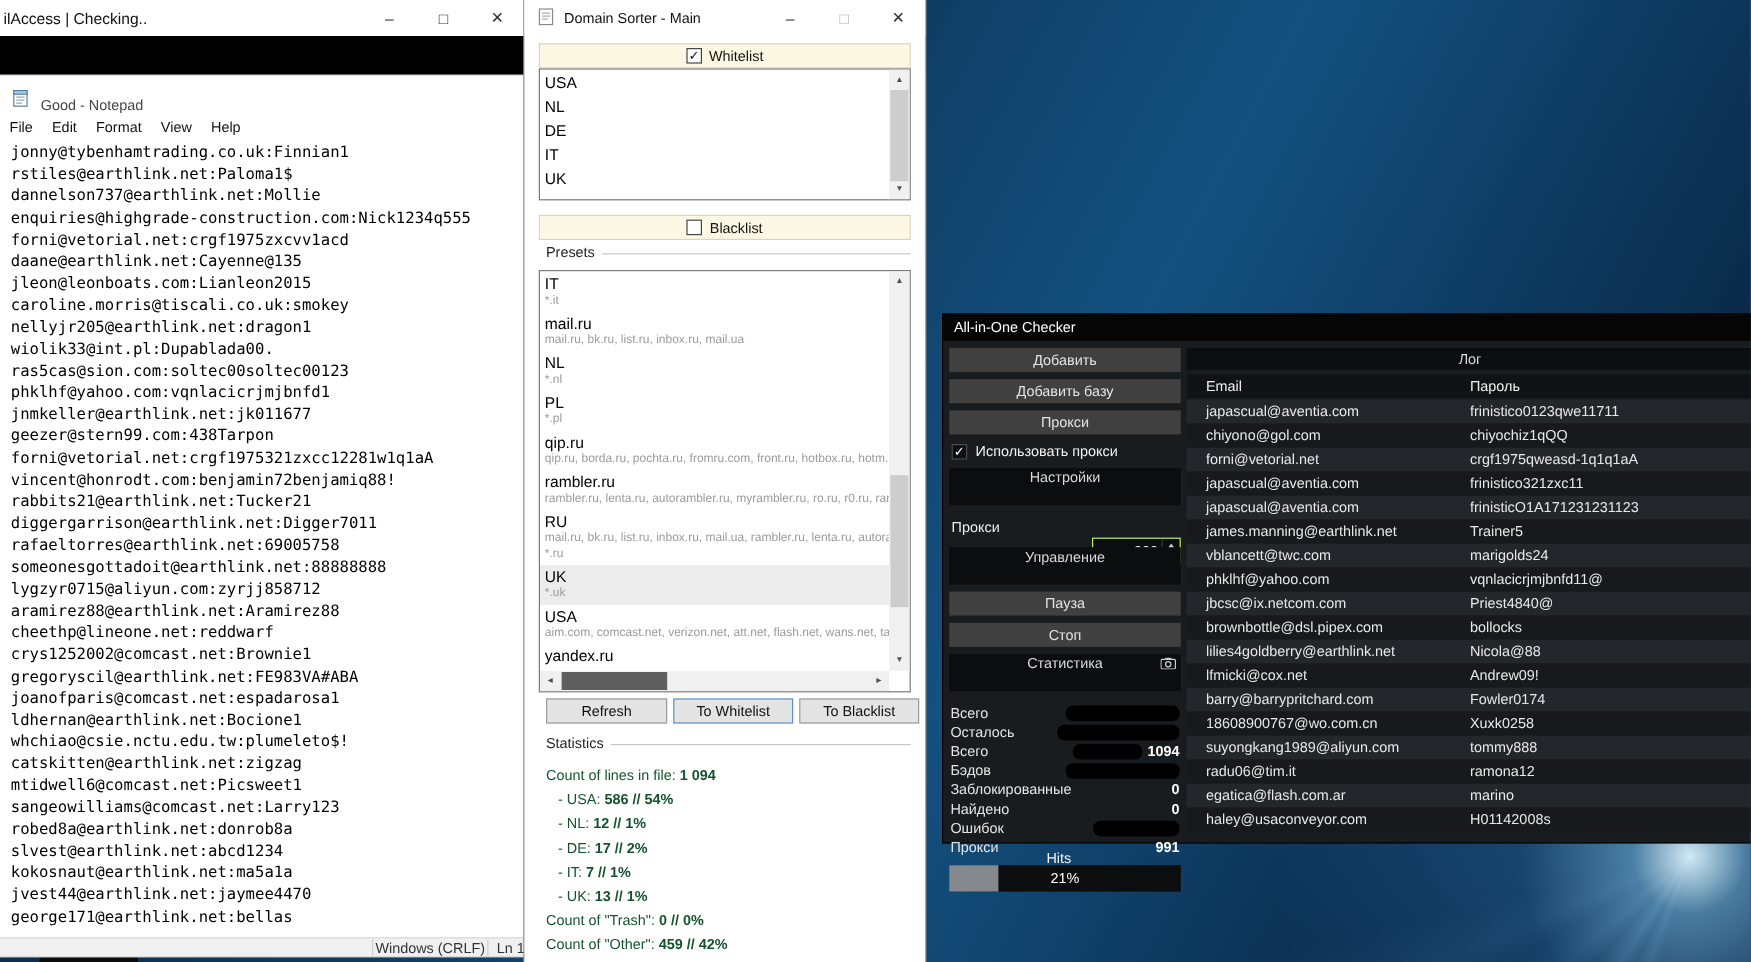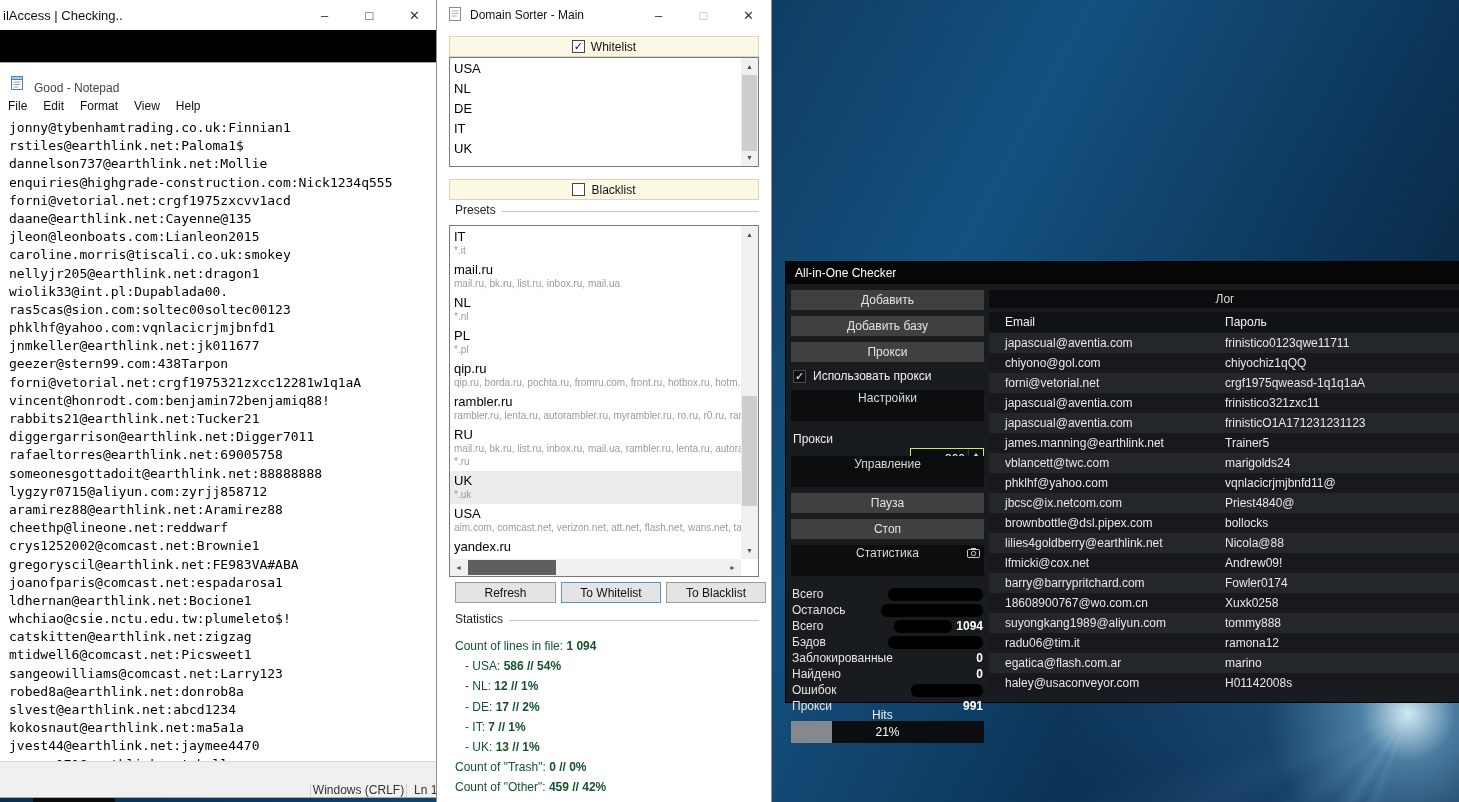--- a/index.html
+++ b/index.html
@@ -28,21 +28,21 @@
   .il-console{height:33px;background:#000;color:#fff;font-family:"DejaVu Sans Mono","Liberation Mono",monospace;font-size:13px;line-height:33px;padding-left:95px;white-space:pre;}
 
   
   .win-notepad{position:absolute;left:0;top:63px;width:437px;height:734px;background:#fff;box-shadow:0 0 0 1px #a9a9a9;}
   .np-titlebar{height:32px;display:flex;align-items:flex-end;gap:9px;padding-left:9px;background:#fff;}
   .np-title{font-size:12px;color:#454545;}
   .np-menubar{height:21px;display:flex;align-items:center;font-size:12px;color:#111;background:#fff;}
   .menu-item{padding:0 8px;}
   .np-text{position:absolute;top:53px;left:0;right:0;bottom:22px;overflow:hidden;padding:3px 0 0 9px;font-family:"DejaVu Sans Mono","Liberation Mono",monospace;font-size:13px;color:#000;}
   .np-line{height:18.2px;line-height:18.2px;white-space:pre;}
-  .np-statusbar{position:absolute;bottom:0;left:0;right:0;height:36px;background:#f0f0f0;border-top:1px solid #d9d9d9;display:flex;align-items:flex-end;font-size:12px;color:#333;}
+  .np-statusbar{position:absolute;bottom:0;left:0;right:0;height:16px;background:#f0f0f0;border-top:1px solid #d9d9d9;display:flex;align-items:center;font-size:12px;color:#333;}
   .np-status-spacer{flex:1;}
   .np-status-cell{border-left:1px solid #d0d0d0;display:flex;align-items:center;justify-content:center;white-space:nowrap;overflow:hidden;}
   .cell-encoding{width:96px;}
   .cell-cursor{width:31px;justify-content:flex-start;padding-left:7px;}
 
   
   .win-sorter{position:absolute;left:437px;top:0;width:334px;height:802px;background:#fff;box-shadow:0 0 0 1px #8f8f8f;}
   .ds-titlebar{height:30px;display:flex;align-items:center;gap:8px;padding-left:11px;font-size:12px;color:#111;background:#fff;}
   .ds-title{flex:1;white-space:nowrap;overflow:hidden;}
   .ds-groupheader{position:absolute;left:12px;width:310px;height:21px;background:#fdf8e3;border:1px solid #dcd6bd;display:flex;align-items:center;justify-content:center;gap:6px;font-size:12px;color:#111;}

